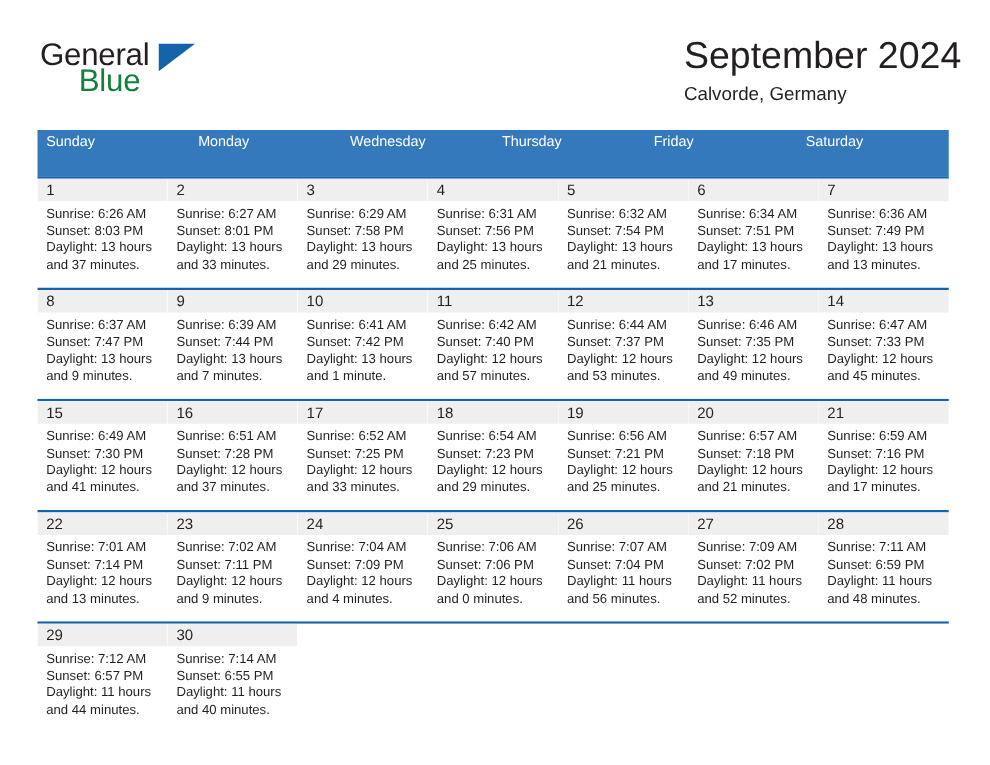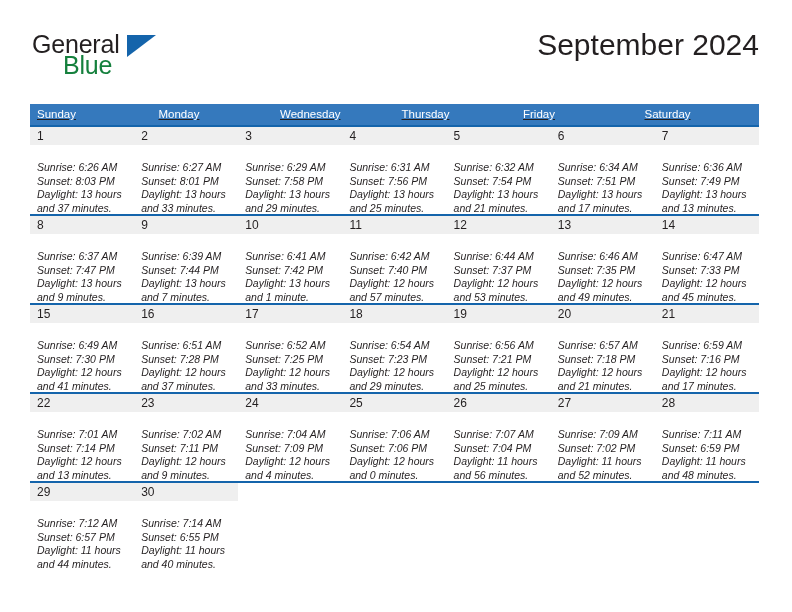--- a/index.html
+++ b/index.html
@@ -20,21 +20,21 @@
     width: 792px;
     height: 612px;
     box-sizing: border-box;
   }
 
   
   .top-bar {
     position: absolute;
     left: 30px;
     top: 28px;
-    right: 33px;
+    right: 23px;
     height: 62px;
   }
   .brand {
     position: absolute;
     left: 0;
     top: 0;
     width: 200px;
     height: 60px;
   }
   .brand-general {
@@ -89,22 +89,21 @@
   
   .calendar {
     position: absolute;
     left: 30px;
     top: 104px;
     width: 729px;
   }
   .weekday-row {
     display: flex;
     background: #3579bd;
-    height: 21px;
-    text-decoration: underline;
+    height: 37px;
   }
   .weekday {
     flex: 1 1 0;
     color: #ffffff;
     font-size: 11.5px;
     line-height: 21px;
     padding-left: 7px;
     box-sizing: border-box;
     overflow: hidden;
     white-space: nowrap;
@@ -135,22 +134,21 @@
   }
   .daynum {
     position: absolute;
     left: 7px;
     top: 1px;
     font-size: 12px;
     line-height: 16px;
     color: #231f20;
   }
   .cell-lines {
-    padding: 16px 6px 0 7px;
-    font-style: italic;
+    padding: 4px 6px 0 7px;
   }
   .cell-line {
     font-size: 10.5px;
     line-height: 13.6px;
     color: #231f20;
     white-space: nowrap;
   }
 </style>
 </head>
 <body>
@@ -160,20 +158,21 @@
   <div class="top-bar">
 
     <div class="brand">
       <span class="brand-general">General</span>
       <span class="brand-triangle"></span>
       <span class="brand-blue">Blue</span>
     </div>
 
     <div class="title-block">
       <div class="month-title">September 2024</div>
+      <div class="location">Calvorde, Germany</div>
     </div>
 
   </div>
 
   <div class="calendar">
     <div class="weekday-row" id="weekday-row">
         <div class="weekday">Sunday</div>
         <div class="weekday">Monday</div>
         <div class="weekday">Wednesday</div>
         <div class="weekday">Thursday</div>

